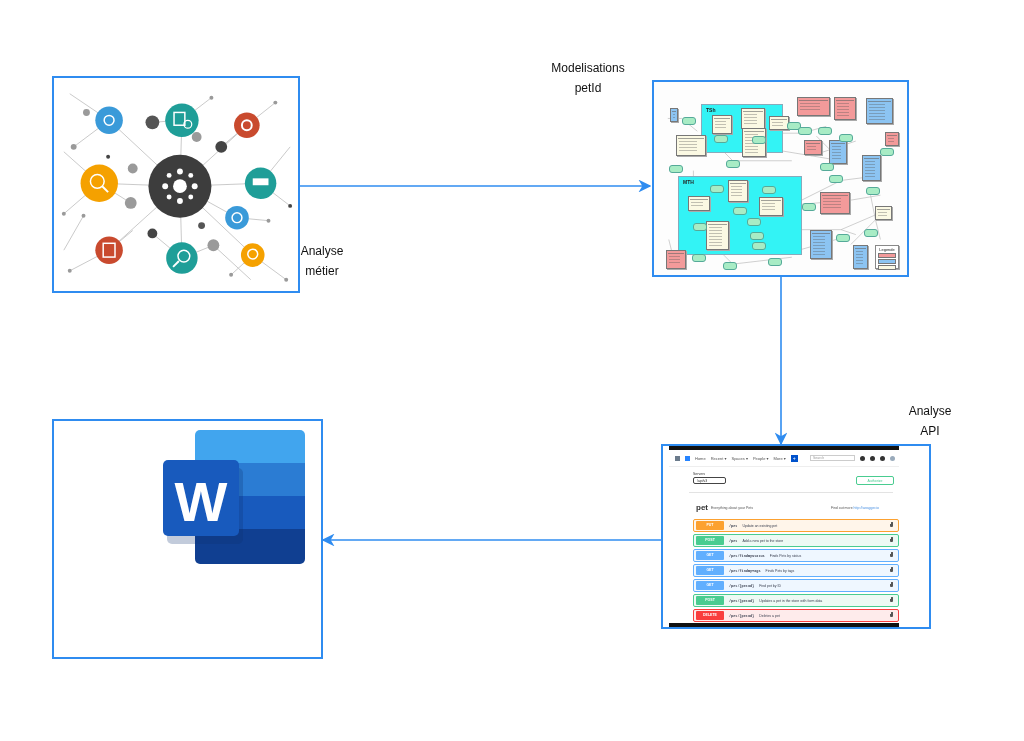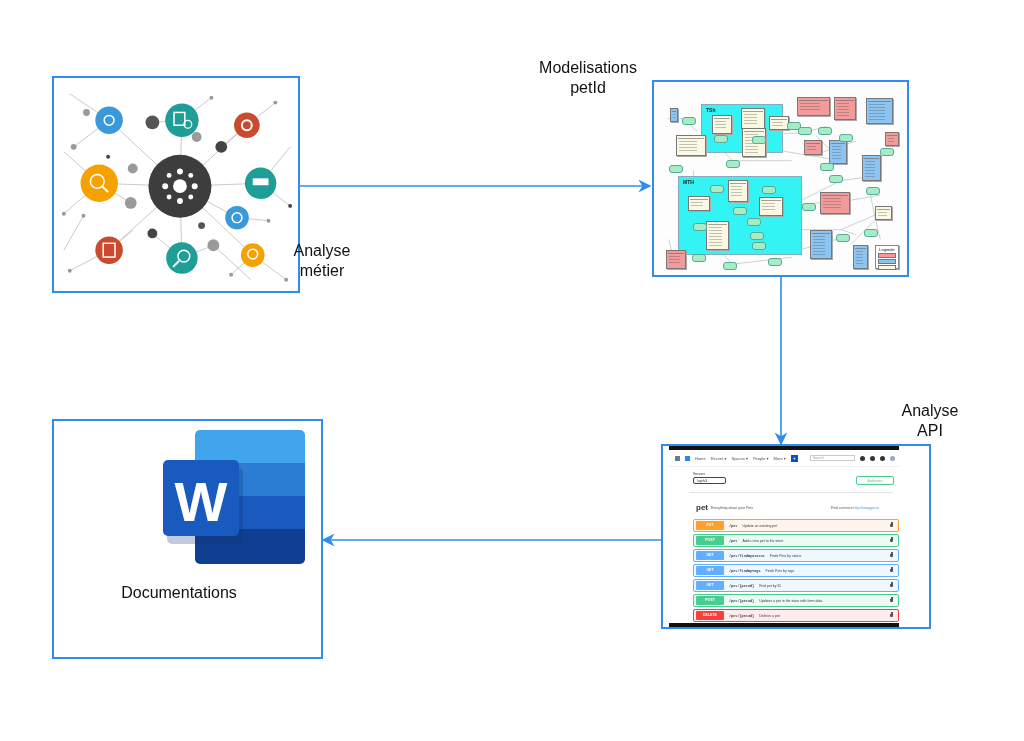--- a/index.html
+++ b/index.html
@@ -1,18 +1,18 @@
 <!DOCTYPE html>
 <html><head>
   <meta charset="utf-8">
   <style>
     html, body { margin:0; padding:0; background:#ffffff; }
     body { width:1024px; height:741px; position:relative; overflow:hidden; font-family:"Liberation Sans", sans-serif; color:#111; }
     .box { position:absolute; border:2px solid #2f8cf0; box-sizing:border-box; background:#fff; overflow:hidden; }
-    .label { position:absolute; text-align:center; font-size:16px; line-height:20px; color:#111; }
+    .label { position:absolute; text-align:center; font-size:12px; line-height:20px; color:#111; }
     svg.arrows { position:absolute; left:0; top:0; width:1024px; height:741px; pointer-events:none; }
 
     
     .er { position:absolute; inset:0; background:#fdfdfd; }
     .zone { position:absolute; background:#33f3f5; border:1px solid #8ab; }
     .zone-title { position:absolute; left:4px; top:2px; font-size:5px; font-weight:bold; color:#222; }
     .tbl { position:absolute; border:1px solid #777; box-shadow:1px 1px 0 #aaa; }
     .tbl.red { background:#f39a9a; }
     .tbl.blue { background:#8cc4f2; }
     .tbl.cream { background:#fbf9e3; }
@@ -353,15 +353,14 @@
       <rect x="35" y="0" width="110" height="34" id="w-c0" fill="#41a5ee"></rect>
       <rect x="35" y="33" width="110" height="34" id="w-c1" fill="#2b7cd3"></rect>
       <rect x="35" y="66" width="110" height="34" id="w-c2" fill="#185abd"></rect>
       <rect x="35" y="99" width="110" height="35" id="w-c3" fill="#103f91"></rect>
     </g>
     <rect x="3" y="34" width="76" height="76" rx="5" fill="#0a2f6e" opacity="0.25" transform="translate(4,4)"></rect>
     <rect x="3" y="30" width="76" height="76" rx="5" id="w-front" fill="#185abd"></rect>
     <text x="41" y="91" text-anchor="middle" font-family="Liberation Sans, sans-serif" font-size="56" font-weight="bold" fill="#ffffff">W</text>
   </svg>
   <div class="label" style="left:0; top:162px; width:250px;">
-    <div>Documentations</div>
   </div>
 </div>
 
 </body></html>

